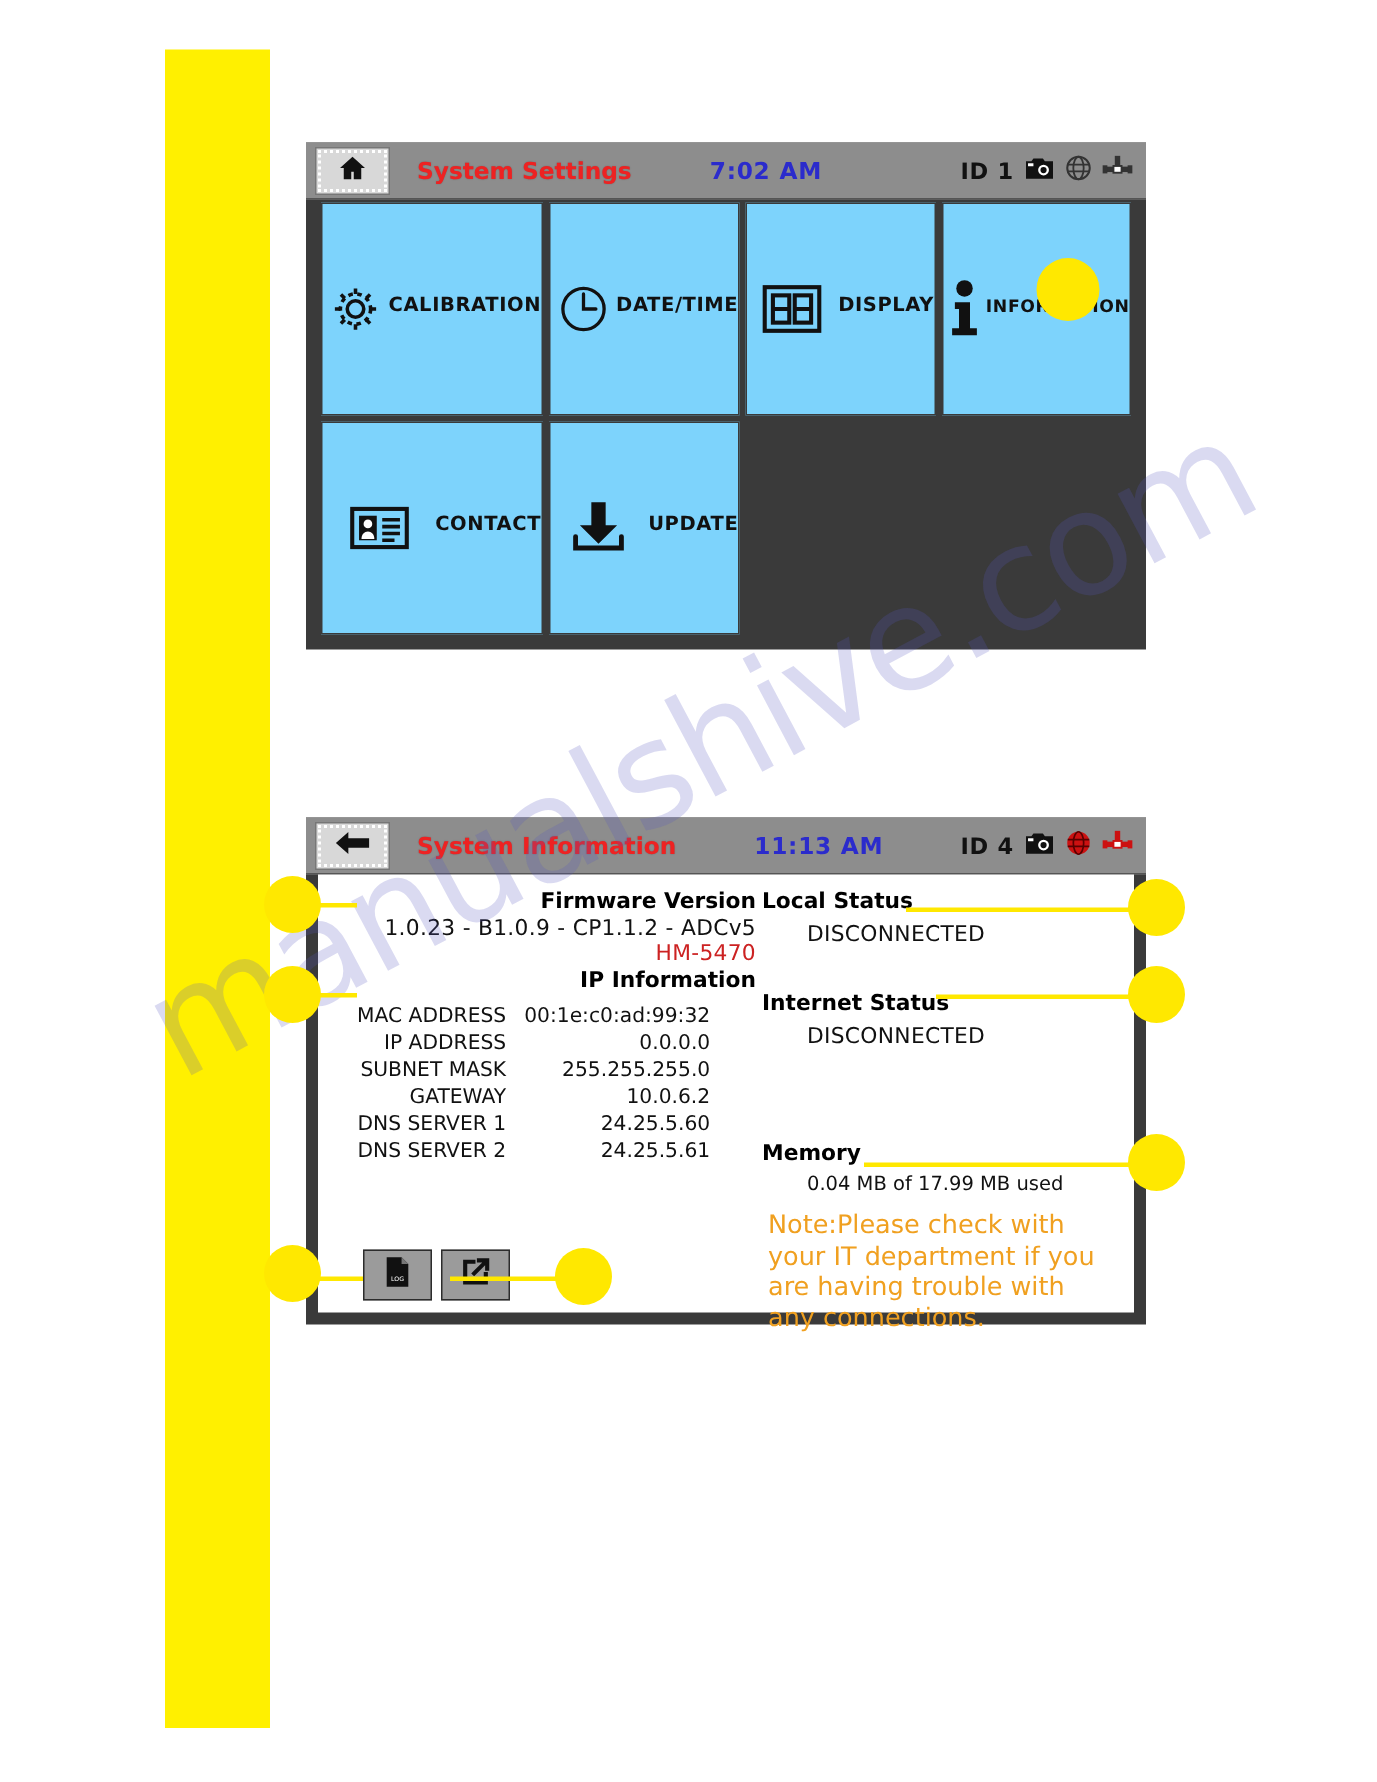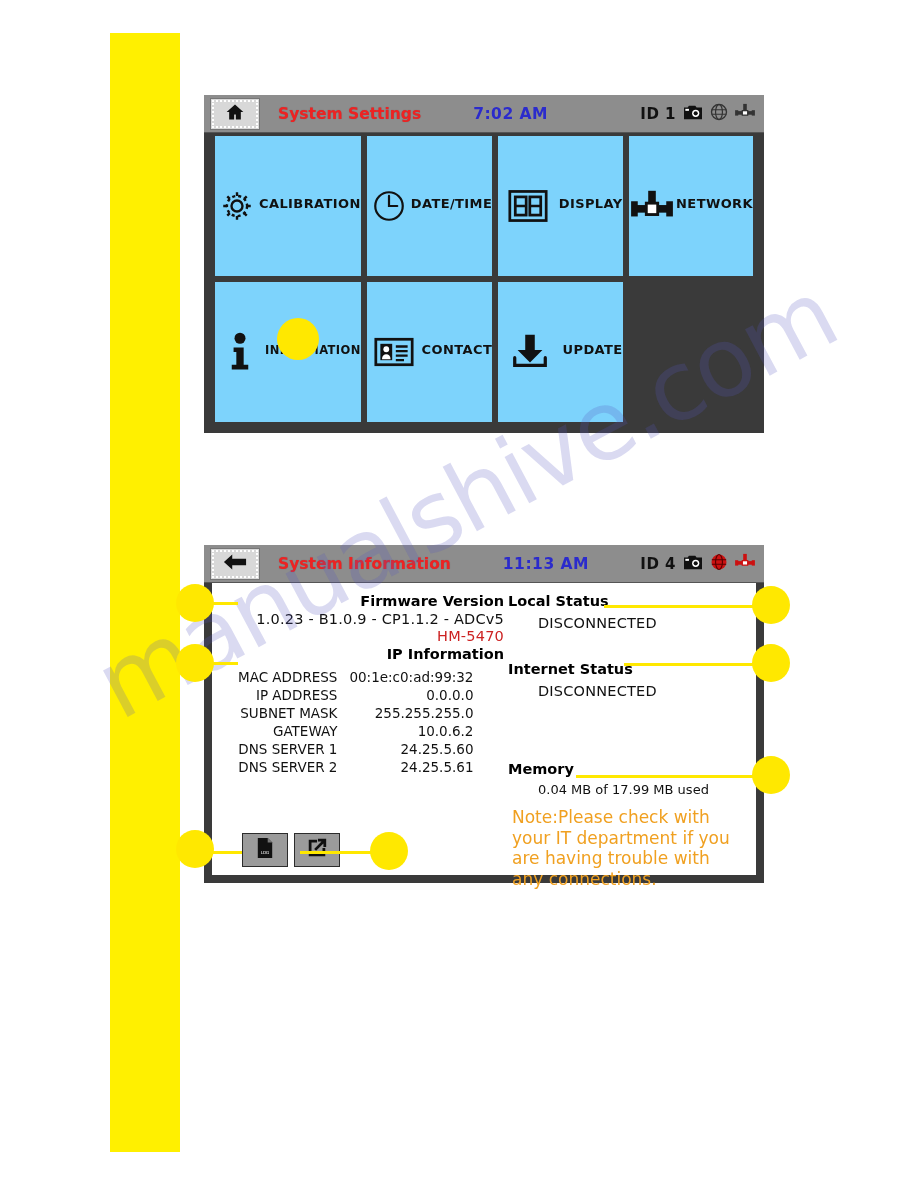--- a/index.html
+++ b/index.html
@@ -302,32 +302,20 @@
           <rect x="2" y="2" width="40" height="32" fill="none" stroke="#111" stroke-width="3"></rect>
           <rect x="8" y="8" width="12" height="20" fill="none" stroke="#111" stroke-width="3"></rect>
           <rect x="24" y="8" width="12" height="20" fill="none" stroke="#111" stroke-width="3"></rect>
           <path d="M8 18h12M24 18h12" stroke="#111" stroke-width="3"></path>
         </svg>
       </div>
       <div class="tile-label">DISPLAY</div>
     </div>
 
 
-    <div class="tile">
-      <div class="tile-icon">
-        <svg width="46" height="38" viewBox="0 0 48 40">
-          <rect x="20" y="4" width="8" height="16" fill="#111"></rect>
-          <rect x="4" y="19" width="40" height="8" fill="#111"></rect>
-          <rect x="18" y="17" width="12" height="12" fill="#fff" stroke="#111" stroke-width="3"></rect>
-          <rect x="2" y="15" width="7" height="16" fill="#111"></rect>
-          <rect x="39" y="15" width="7" height="16" fill="#111"></rect>
-        </svg>
-      </div>
-      <div class="tile-label">NETWORK</div>
-    </div>
 
     <div class="tile">
       <div class="yellow-hl" style="left:62px; top:36px;"></div>
       <div class="tile-icon">
         <svg width="26" height="44" viewBox="0 0 28 48">
           <circle cx="14" cy="9" r="6" fill="#111"></circle>
           <path d="M7 19h11v19h5v5H5v-5h5V24H7z" fill="#111"></path>
         </svg>
       </div>
       <div class="tile-label small">INFORMATION</div>

